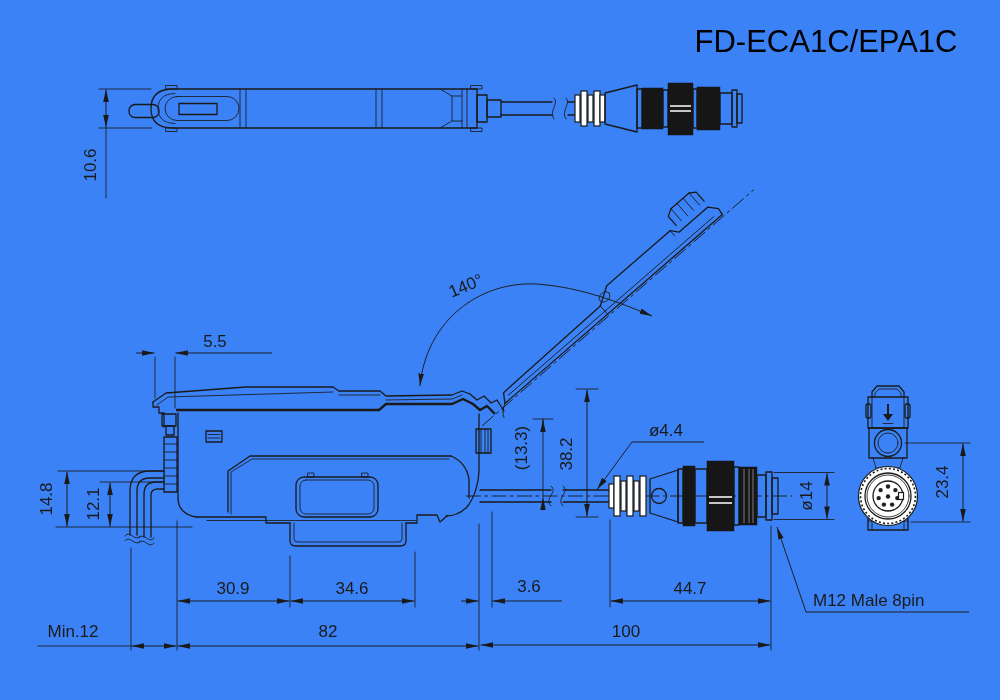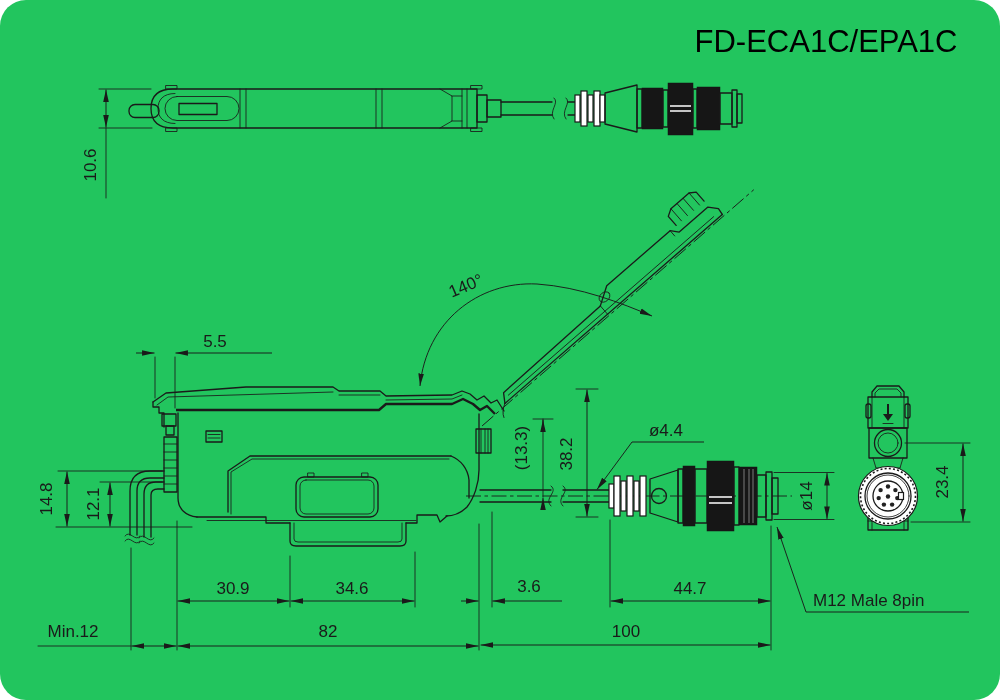--- a/index.html
+++ b/index.html
@@ -1,17 +1,17 @@
 <!DOCTYPE html>
 <html><head>
 <meta charset="utf-8">
 <style>
   html,body{margin:0;padding:0;background:#ffffff;}
-  #stage{width:1000px;height:700px;position:relative;background:#22c55e;overflow:hidden;
-         font-family:"Liberation Sans", sans-serif;border-radius:26px;}
+  #stage{width:1000px;height:700px;position:relative;background:#3b82f6;overflow:hidden;
+         font-family:"Liberation Sans", sans-serif;}
   svg{display:block;}
   .ln{fill:none;stroke:#1a1a1a;stroke-width:1.3;stroke-linejoin:round;stroke-linecap:round;}
   .tn{fill:none;stroke:#1a1a1a;stroke-width:0.85;stroke-linejoin:round;stroke-linecap:round;}
   .hv{fill:none;stroke:#1a1a1a;stroke-width:2.4;stroke-linejoin:round;}
   .wt{fill:#ffffff;stroke:#1a1a1a;stroke-width:1.2;}
   .fb{fill:#161616;stroke:#161616;stroke-width:0.5;}
   .dm{fill:none;stroke:#1a1a1a;stroke-width:0.95;}
   .cl{fill:none;stroke:#1a1a1a;stroke-width:0.9;stroke-dasharray:15 3.5 3.5 3.5;}
   .wl{fill:none;stroke:#ffffff;stroke-width:1.3;}
   text.d{font-size:17px;fill:#1a1a1a;text-anchor:middle;font-family:"Liberation Sans",sans-serif;}

